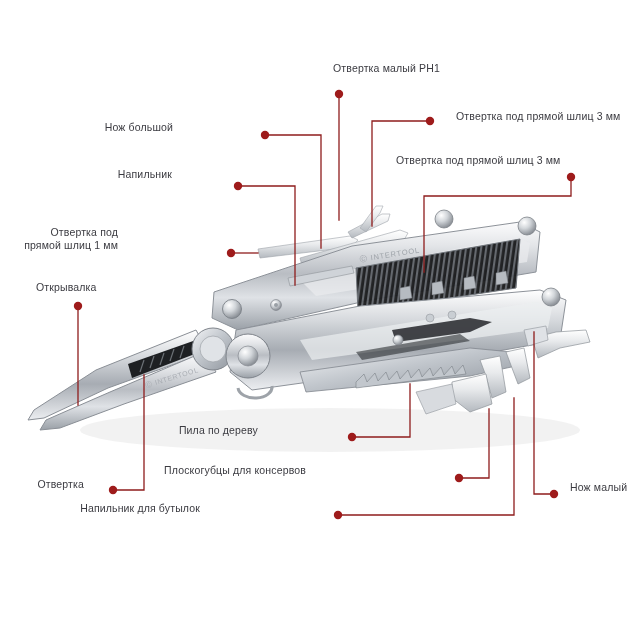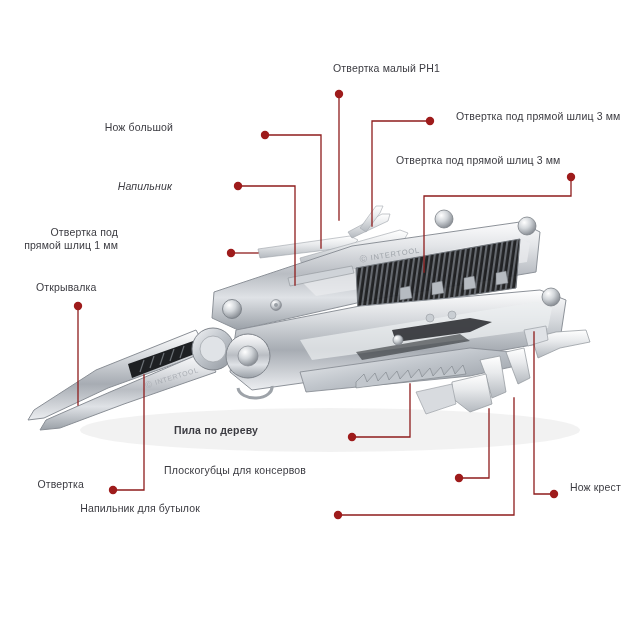--- a/index.html
+++ b/index.html
@@ -210,24 +210,24 @@
         <circle cx="338" cy="515" r="4.2" fill="#9e1b1b"></circle>
         <circle cx="554" cy="494" r="4.2" fill="#9e1b1b"></circle>
       </g>
   </svg>
 
   <div id="labels">
       <div class="label l" style="top: 62px; left: 333px;">Отвертка малый PH1</div>
       <div class="label l" style="top: 110px; left: 456px;">Отвертка под прямой шлиц 3 мм</div>
       <div class="label l" style="top: 154px; left: 396px;">Отвертка под прямой шлиц 3 мм</div>
       <div class="label r" style="top: 121px; right: 467px;">Нож большой</div>
-      <div class="label r" style="top: 180px; right: 468px; font-style: italic;">Напильник</div>
+      <div class="label r" style="top: 168px; right: 468px;">Напильник</div>
       <div class="label r" style="top: 226px; right: 522px;">Отвертка под
 прямой шлиц 1 мм</div>
       <div class="label l" style="top: 281px; left: 36px;">Открывалка</div>
       <div class="label r" style="top: 478px; right: 556px;">Отвертка</div>
-      <div class="label r" style="top: 424px; right: 382px; font-weight: bold;">Пила по дереву</div>
+      <div class="label r" style="top: 424px; right: 382px;">Пила по дереву</div>
       <div class="label r" style="top: 464px; right: 334px;">Плоскогубцы для консервов</div>
       <div class="label r" style="top: 502px; right: 440px;">Напильник для бутылок</div>
-      <div class="label l" style="top: 481px; left: 570px;">Нож крест</div>
+      <div class="label l" style="top: 481px; left: 570px;">Нож малый</div>
     </div>
 
 </div>
 
 </body></html>

